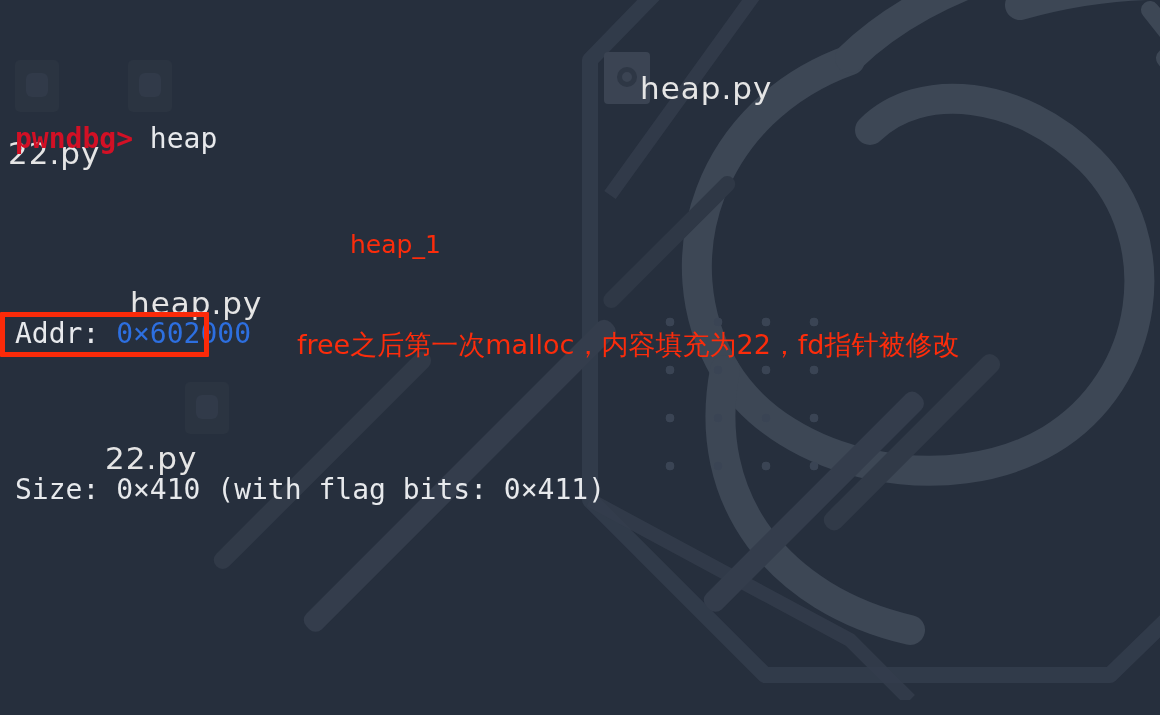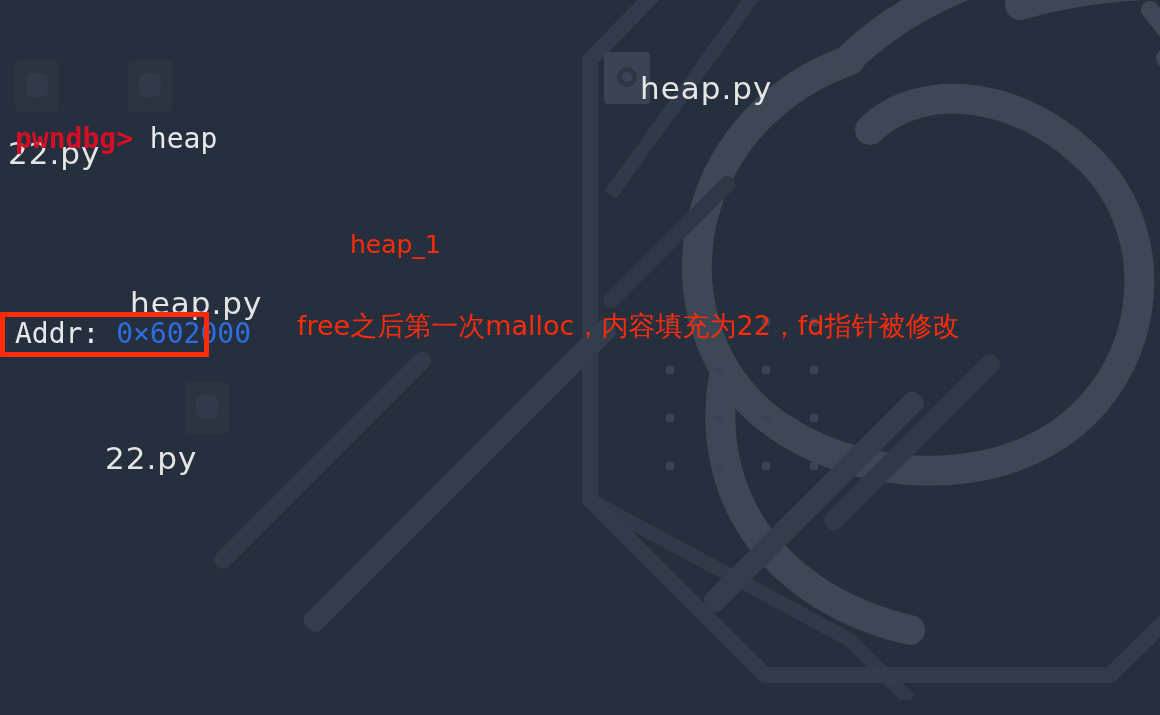--- a/index.html
+++ b/index.html
@@ -121,21 +121,21 @@
     white-space: nowrap;
   }
   #annot-heap1 {
     font-size: 25px;
     left: 350px;
     top: 230px;
   }
   #annot-cn {
     font-size: 27px;
     left: 297px;
-    top: 308px;
+    top: 327px;
   }
 </style>
 </head>
 <body>
 
 <div id="screen">
 
   <div id="bg-layer">
 
     <svg class="kali-logo" viewBox="0 0 760 760" xmlns="http://www.w3.org/2000/svg">
@@ -180,20 +180,21 @@
     <div class="watermark-text" style="left:640px; top:70px;">heap.py</div>
   </div>
 
   <div id="terminal">
 
     <div class="line"><span class="c-prompt">pwndbg&gt;</span><span class="c-white"> heap</span></div>
 
 
     <div class="line"><span class="c-white">Addr: </span><span class="c-blue">0×602000</span></div>
 
+    <div class="line"><span class="c-white">Size: 0×410 (with flag bits: 0×411)</span></div>
 
     
 
     
 
     
 
     
 
     

